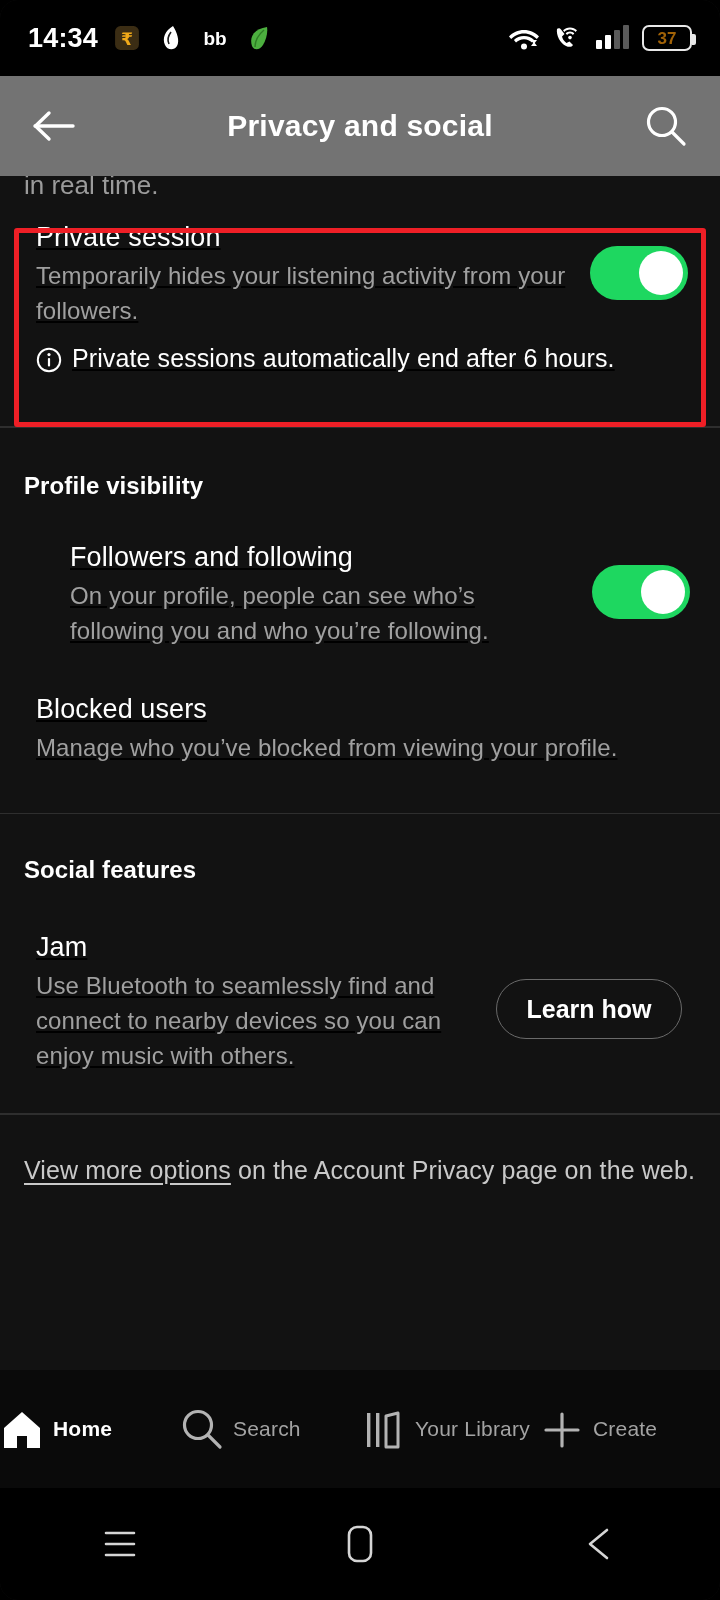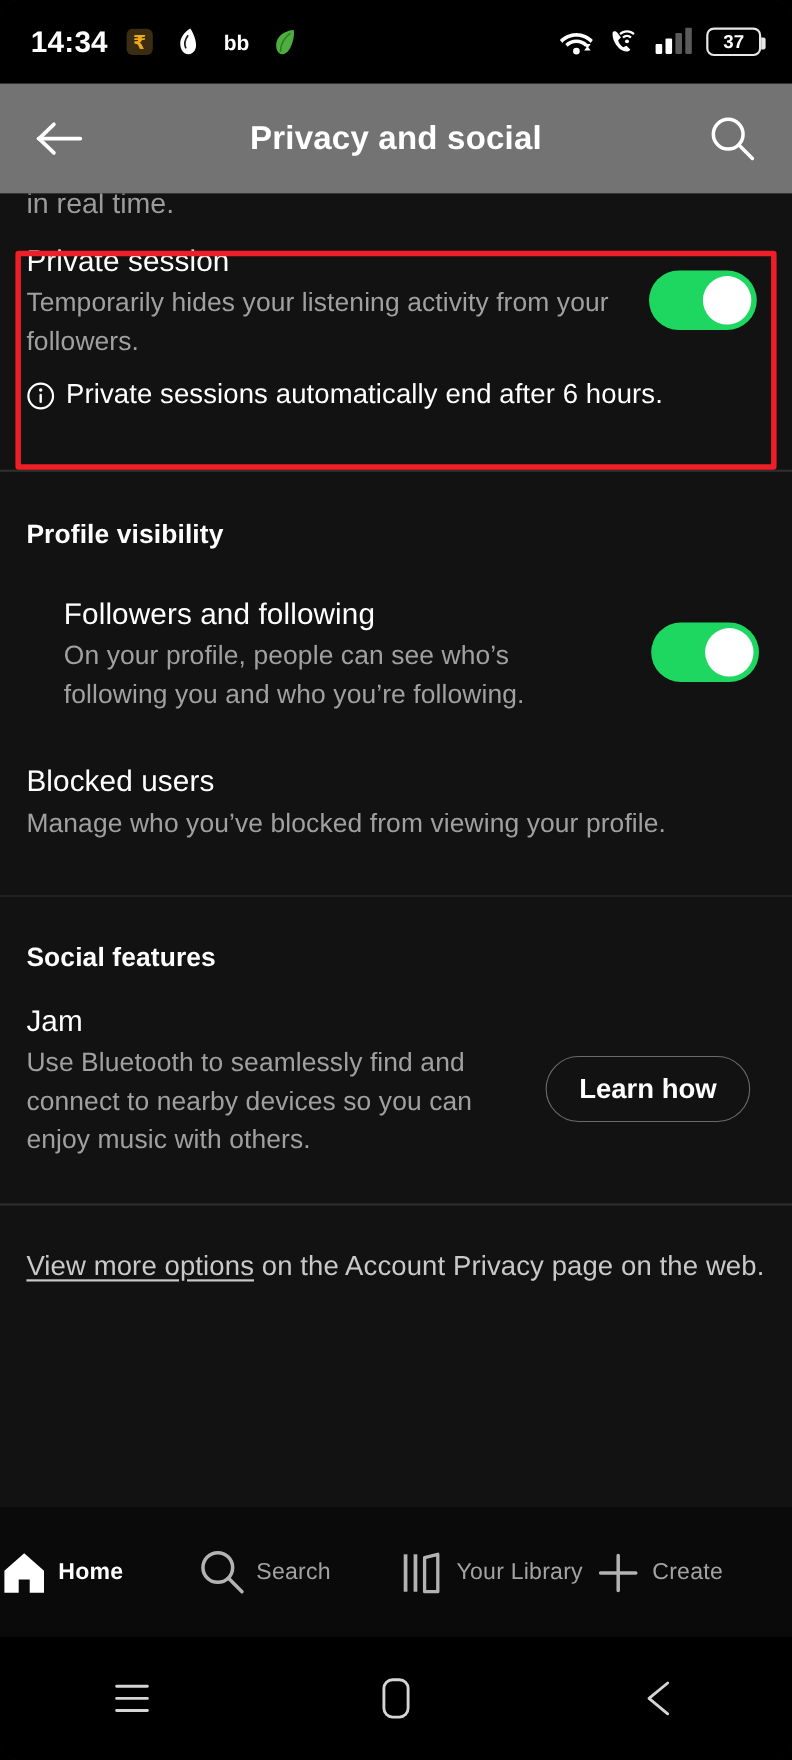--- a/index.html
+++ b/index.html
@@ -24,21 +24,21 @@
   .sb-ic{ width:30px; height:30px; display:flex; align-items:center; justify-content:center; }
   .sb-right{ margin-left:auto; display:flex; align-items:center; gap:13px; }
   .batt{
     width:50px; height:26px; border:2.5px solid #e8e8e8; border-radius:7px;
     display:flex; align-items:center; justify-content:center; position:relative;
   }
   .batt::after{
     content:""; position:absolute; right:-6px; top:7px; width:4px; height:11px;
     background:#e8e8e8; border-radius:0 2px 2px 0;
   }
-  .batt span{ color:#ffffff; font-size:17px; font-weight:600; line-height:1; }
+  .batt span{ color:#a16207; font-size:17px; font-weight:600; line-height:1; }
 
   
   .appbar{
     position:absolute; top:76px; left:0; width:720px; height:100px;
     background:#737373; display:flex; align-items:center; padding:0 26px;justify-content:flex-end;
   }
   .appbar .title{
     position:absolute; left:0; right:0; text-align:center;
     color:#fff; font-size:30px; font-weight:700; letter-spacing:.2px;
     pointer-events:none;
@@ -53,21 +53,21 @@
   }
   .cut-text{
     color:#9b9b9b; font-size:26px; padding:0 24px; margin-top:-10px;
     line-height:38px; height:38px; overflow:hidden;
   }
 
   .sec-title{
     color:#fff; font-size:24px; font-weight:700; padding:0 24px;
     letter-spacing:.1px;
   }
-  .row{ position:relative; padding:0 24px; }
+  .row{ position:relative; padding:0 36px;text-decoration:underline; }
   .row-head{ color:#fff; font-size:27px; font-weight:400; letter-spacing:.1px; }
   .row-sub{ color:#a0a0a0; font-size:24px; line-height:35px; margin-top:5px; letter-spacing:.1px; }
   .note{
     display:flex; align-items:flex-start; gap:10px; margin-top:16px;
     color:#fff; font-size:25px; letter-spacing:.1px;
   }
   .note .i{ flex:0 0 auto; margin-top:3px; }
 
   .toggle{
     position:absolute; width:98px; height:54px; border-radius:27px;
@@ -231,21 +231,21 @@
 
     <div class="row" style="margin-top:46px; padding-bottom:30px;">
       <div class="row-head">Blocked users</div>
       <div class="row-sub" style="max-width:660px;">Manage who you’ve blocked from viewing your profile.</div>
     </div>
 
     <div class="divider" style="margin-top:18px;"></div>
 
     <div class="sec-title" style="margin-top:42px;">Social features</div>
 
-    <div class="row" style="margin-top:28px; padding-bottom:34px;">
+    <div class="row" style="margin-top:48px; padding-bottom:34px;">
       <div class="row-head">Jam</div>
       <div class="row-sub" style="max-width:455px;">Use Bluetooth to seamlessly find and connect to nearby devices so you can enjoy music with others.</div>
       <div class="pill-btn" style="right:38px; top:47px; width:186px; height:60px;">
         <span>Learn how</span>
       </div>
     </div>
 
     <div class="divider" style="margin-top:6px;"></div>
 
     <div class="footer-text" style="margin-top:36px;">

